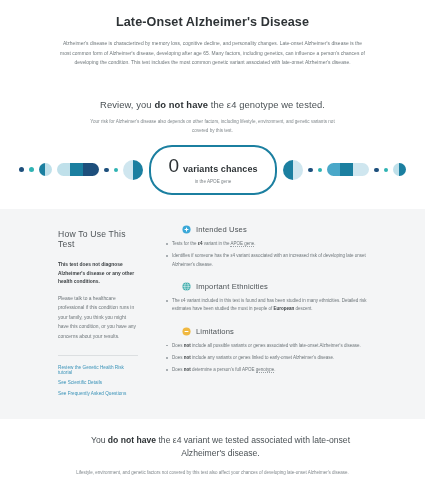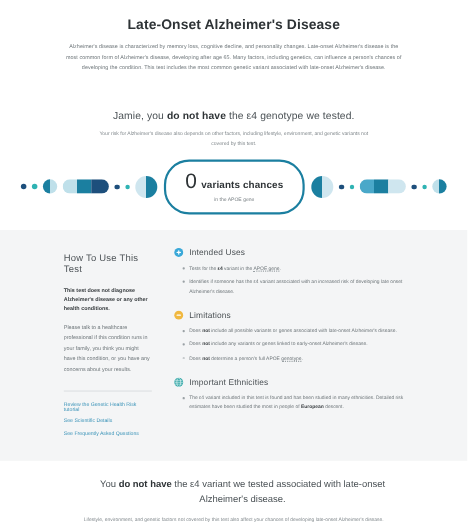--- a/index.html
+++ b/index.html
@@ -60,21 +60,21 @@
   .colL{width:152px;padding:0 14px 0 58px;box-sizing:border-box;}
   .colR{flex:1;padding:0 50px 0 6px;box-sizing:border-box;}
 
   .colL h2{margin:4px 0 12px 0;font-size:8.6px;font-weight:400;color:#4d5357;letter-spacing:.2px;}
   .l-strong{font-size:4.9px;line-height:1.75;font-weight:700;color:#3c4144;margin:0 0 7px 0;}
   .l-text{font-size:4.9px;line-height:1.95;color:#6d7579;margin:0;}
   .hr{height:1px;background:#dcdfe1;margin:13px 0 9px 0;}
   .link{display:block;font-size:4.7px;color:#3a93b8;margin-bottom:5.5px;text-decoration:none;}
 
   .sec{margin-bottom:13px;}
-  .sec-head{display:flex;align-items:flex-start;gap:5px;margin-bottom:6px;}
+  .sec-head{display:flex;align-items:flex-start;gap:5px;margin-bottom:6px;margin-left:24px;}
   .sec-title{font-size:7.6px;color:#4d5357;font-weight:400;letter-spacing:.15px;}
   .ico{width:9px;height:9px;flex:none;display:block;}
   ul.bullets{margin:0;padding:0 0 0 14px;list-style:none;}
   ul.bullets li{
     position:relative;font-size:4.5px;line-height:1.85;color:#6d7579;margin-bottom:4px;
   }
   ul.bullets li:before{
     content:"";position:absolute;left:-6px;top:3.2px;width:1.6px;height:1.6px;
     background:#9aa1a5;border-radius:50%;
   }
@@ -93,21 +93,21 @@
 <div class="page">
 
   <div class="intro">
     <h1>Late-Onset Alzheimer's Disease</h1>
     <p>Alzheimer's disease is characterized by memory loss, cognitive decline, and personality changes. Late-onset Alzheimer's disease is the most common form of Alzheimer's disease, developing after age 65. Many factors, including genetics, can influence a person's chances of developing the condition. This test includes the most common genetic variant associated with late-onset Alzheimer's disease.</p>
   </div>
   <div class="divider"></div>
 
   <div class="hero">
     <div class="hero-head">
-      <span>Jamie, you </span><b>do not have</b><span> the ε4 genotype we tested.</span>
+      <span>Review, you </span><b>do not have</b><span> the ε4 genotype we tested.</span>
     </div>
     <div class="hero-sub">Your risk for Alzheimer's disease also depends on other factors, including lifestyle, environment, and genetic variants not covered by this test.</div>
 
     <div class="dnastrip">
       <div class="side">
         <span class="dot" style="width:5px;height:5px;background:#1d4f7c;"></span>
         <span class="dot" style="width:5px;height:5px;background:#2fb3b3;"></span>
         <span class="halfL"></span>
         <span class="capsule" style="width:42px;">
           <span class="capseg" style="width:13px;background:#bfe0ea;"></span>
@@ -167,48 +167,48 @@
         </div>
         <ul class="bullets">
           <li><span>Tests for the </span><b>ε4</b><span> variant in the </span><span class="ul">APOE gene</span><span>.</span></li>
           <li><span>Identifies if someone has the ε4 variant associated with an increased risk of developing late onset Alzheimer's disease.</span></li>
         </ul>
       </div>
 
       <div class="sec">
         <div class="sec-head">
           <svg class="ico" viewBox="0 0 20 20">
-            <circle cx="10" cy="10" r="9" fill="#f0b840"></circle>
-            <rect x="5.5" y="8.8" width="9" height="2.4" rx="1.2" fill="#fff"></rect>
-          </svg>
-          <span class="sec-title">Limitations</span>
-        </div>
-        <ul class="bullets">
-          <li><span>Does </span><b>not</b><span> include all possible variants or genes associated with late-onset Alzheimer's disease.</span></li>
-          <li><span>Does </span><b>not</b><span> include any variants or genes linked to early-onset Alzheimer's disease.</span></li>
-          <li><span>Does </span><b>not</b><span> determine a person's full APOE </span><span class="ul">genotype</span><span>.</span></li>
-        </ul>
-      </div>
-
-      <div class="sec">
-        <div class="sec-head">
-          <svg class="ico" viewBox="0 0 20 20">
             <circle cx="10" cy="10" r="9" fill="#34a8a8"></circle>
             <ellipse cx="10" cy="10" rx="4" ry="8.6" fill="none" stroke="#fff" stroke-width="1.1"></ellipse>
             <line x1="1.2" y1="10" x2="18.8" y2="10" stroke="#fff" stroke-width="1.1"></line>
             <line x1="2.6" y1="6.2" x2="17.4" y2="6.2" stroke="#fff" stroke-width="1"></line>
             <line x1="2.6" y1="13.8" x2="17.4" y2="13.8" stroke="#fff" stroke-width="1"></line>
           </svg>
           <span class="sec-title">Important Ethnicities</span>
         </div>
         <ul class="bullets">
           <li><span>The ε4 variant included in this test is found and has been studied in many ethnicities. Detailed risk estimates have been studied the most in people of </span><b>European</b><span> descent.</span></li>
         </ul>
       </div>
 
+      <div class="sec">
+        <div class="sec-head">
+          <svg class="ico" viewBox="0 0 20 20">
+            <circle cx="10" cy="10" r="9" fill="#f0b840"></circle>
+            <rect x="5.5" y="8.8" width="9" height="2.4" rx="1.2" fill="#fff"></rect>
+          </svg>
+          <span class="sec-title">Limitations</span>
+        </div>
+        <ul class="bullets">
+          <li><span>Does </span><b>not</b><span> include all possible variants or genes associated with late-onset Alzheimer's disease.</span></li>
+          <li><span>Does </span><b>not</b><span> include any variants or genes linked to early-onset Alzheimer's disease.</span></li>
+          <li><span>Does </span><b>not</b><span> determine a person's full APOE </span><span class="ul">genotype</span><span>.</span></li>
+        </ul>
+      </div>
+
     </div>
   </div>
 
   <div class="footer">
     <div class="f-head">
       <span>You </span><b>do not have</b><span> the ε4 variant we tested associated with late-onset Alzheimer's disease.</span>
     </div>
     <p class="f-sub">Lifestyle, environment, and genetic factors not covered by this test also affect your chances of developing late-onset Alzheimer's disease.</p>
   </div>
 

